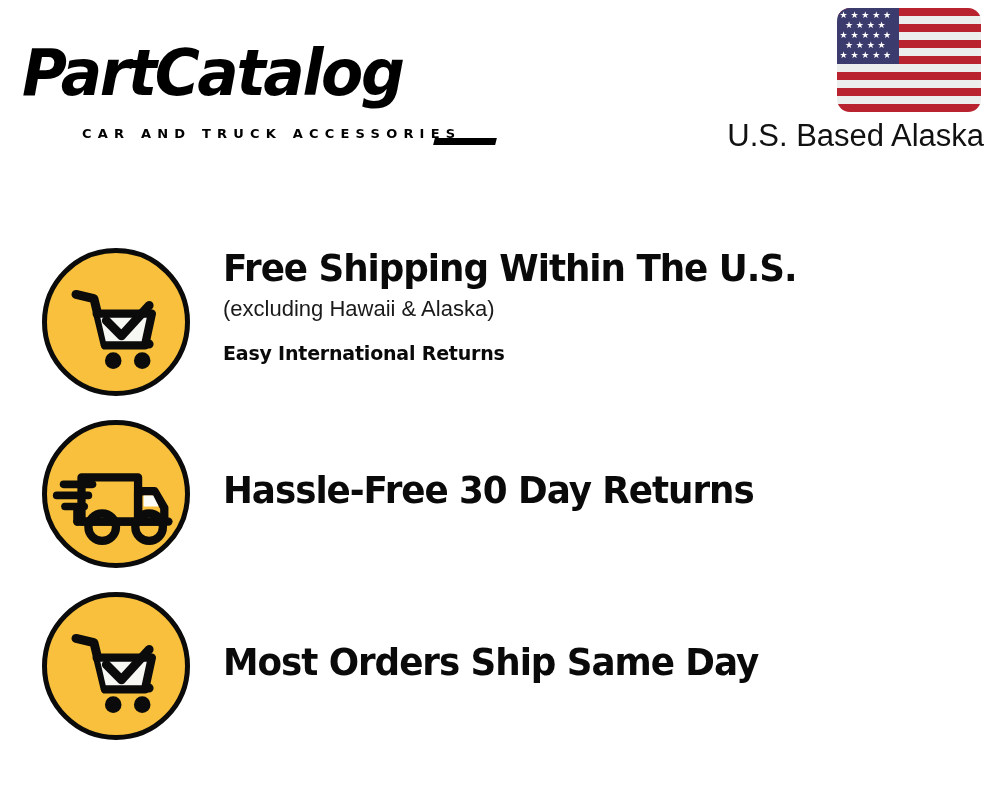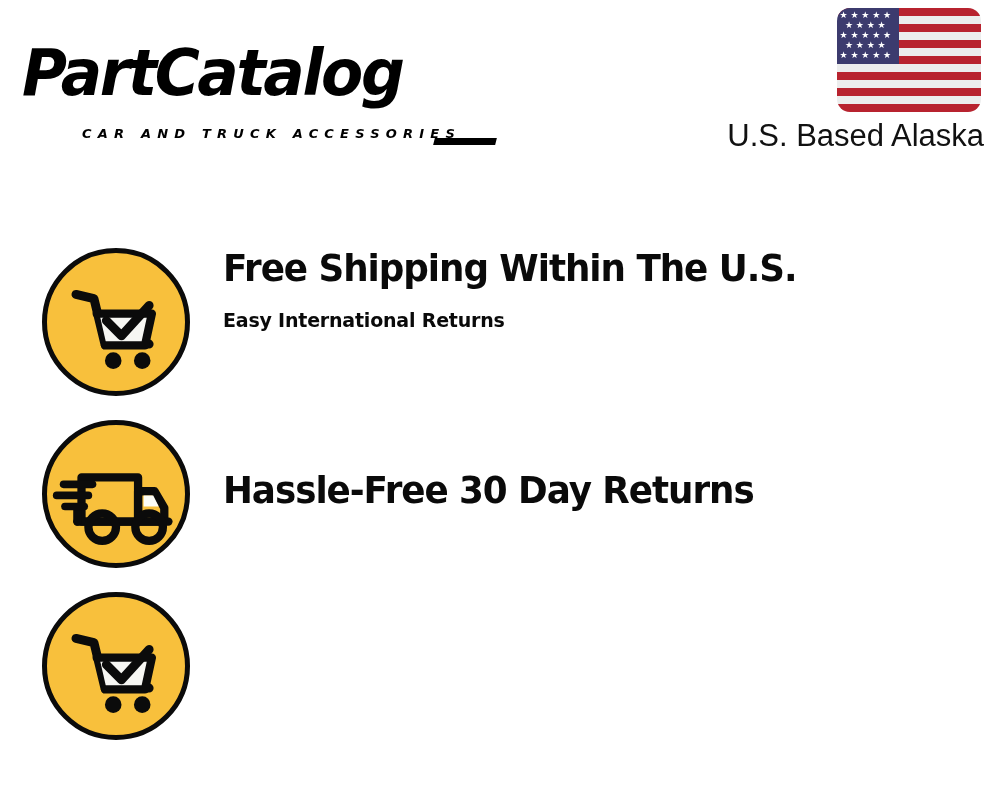--- a/index.html
+++ b/index.html
@@ -45,21 +45,20 @@
     white-space: nowrap;
     transform: scaleX(0.96);
     transform-origin: left top;
   }
   #brand-tagline {
     position: absolute;
     left: 60px;
     top: 88px;
     font-family: "DejaVu Sans", sans-serif;
     font-weight: 700;
-    font-style: italic;
     font-size: 13px;
     letter-spacing: 6.2px;
     color: #000000;
     white-space: nowrap;
   }
   #brand-underline {
     position: absolute;
     left: 412px;
     top: 100px;
     width: 62px;
@@ -251,20 +250,21 @@
         <path d="M21 30 L34 33 L42 66 L74 66" fill="none" stroke="#0b0b0b" stroke-width="6.5" stroke-linecap="round" stroke-linejoin="round"></path>
         <path d="M38 44 L74 44 L70 66 L43 66 Z" fill="#f7f7f3"></path>
         <path d="M36 44 L76 44 L71 67 L42 67" fill="none" stroke="#0b0b0b" stroke-width="6" stroke-linecap="round" stroke-linejoin="round"></path>
         <path d="M43 49 L54 60 L74 38" fill="none" stroke="#0b0b0b" stroke-width="6.5" stroke-linecap="round" stroke-linejoin="round"></path>
         <circle cx="48" cy="78" r="6" fill="#0b0b0b"></circle>
         <circle cx="69" cy="78" r="6" fill="#0b0b0b"></circle>
       </svg>
     </div>
     <div class="feature-text">
       <div class="feature-title">Free Shipping Within The U.S.</div>
+      <div class="feature-sub">(excluding Hawaii &amp; Alaska)</div>
       <div class="feature-strong">Easy International Returns</div>
     </div>
   </div>
 
   <div class="feature-row" id="feature-row-1">
     <div class="feature-icon">
       <svg width="138" height="138" viewBox="0 0 100 100">
         <path d="M25 38 L66 38 L66 70 L25 70 Z" fill="none" stroke="#0b0b0b" stroke-width="6" stroke-linejoin="round"></path>
         <path d="M66 48 L78 48 L85 60 L85 70 L66 70 Z" fill="none" stroke="#0b0b0b" stroke-width="6" stroke-linejoin="round"></path>
         <path d="M70 51 L77 51 L81 59 L70 59 Z" fill="#fdfdf7"></path>
@@ -286,15 +286,18 @@
     <div class="feature-icon">
       <svg width="138" height="138" viewBox="0 0 100 100">
         <path d="M21 30 L34 33 L42 66 L74 66" fill="none" stroke="#0b0b0b" stroke-width="6.5" stroke-linecap="round" stroke-linejoin="round"></path>
         <path d="M38 44 L74 44 L70 66 L43 66 Z" fill="#f7f7f3"></path>
         <path d="M36 44 L76 44 L71 67 L42 67" fill="none" stroke="#0b0b0b" stroke-width="6" stroke-linecap="round" stroke-linejoin="round"></path>
         <path d="M43 49 L54 60 L74 38" fill="none" stroke="#0b0b0b" stroke-width="6.5" stroke-linecap="round" stroke-linejoin="round"></path>
         <circle cx="48" cy="78" r="6" fill="#0b0b0b"></circle>
         <circle cx="69" cy="78" r="6" fill="#0b0b0b"></circle>
       </svg>
     </div>
+    <div class="feature-text">
+      <div class="feature-title">Most Orders Ship Same Day</div>
+    </div>
   </div>
 
 </div>
 
 </body></html>

